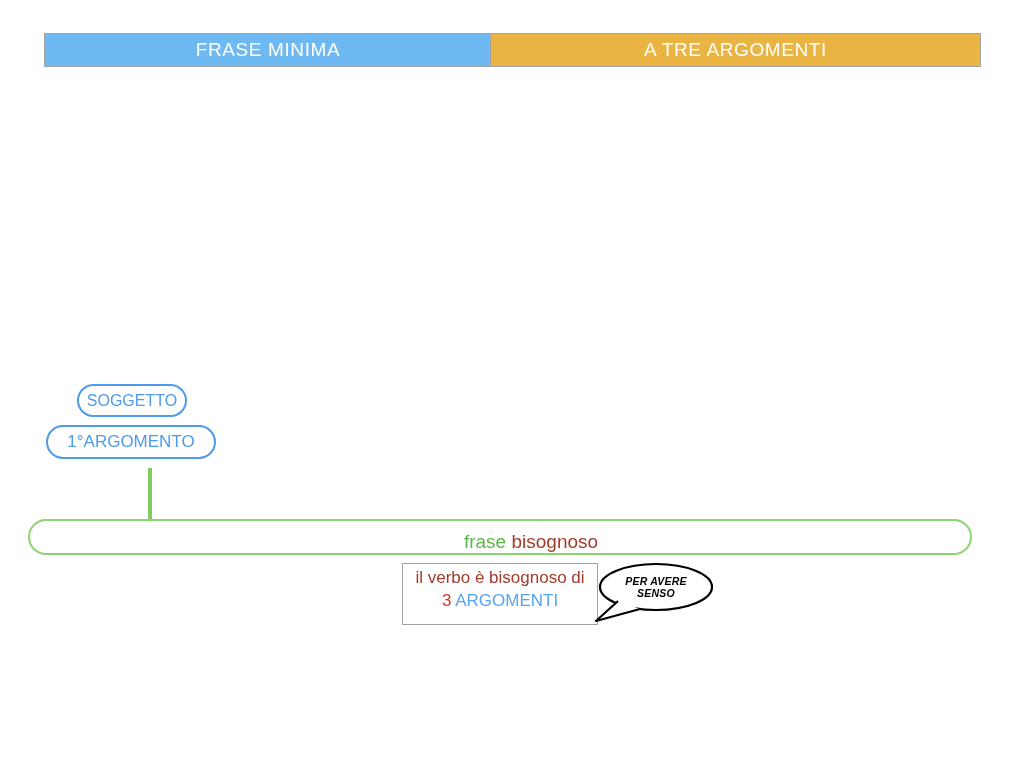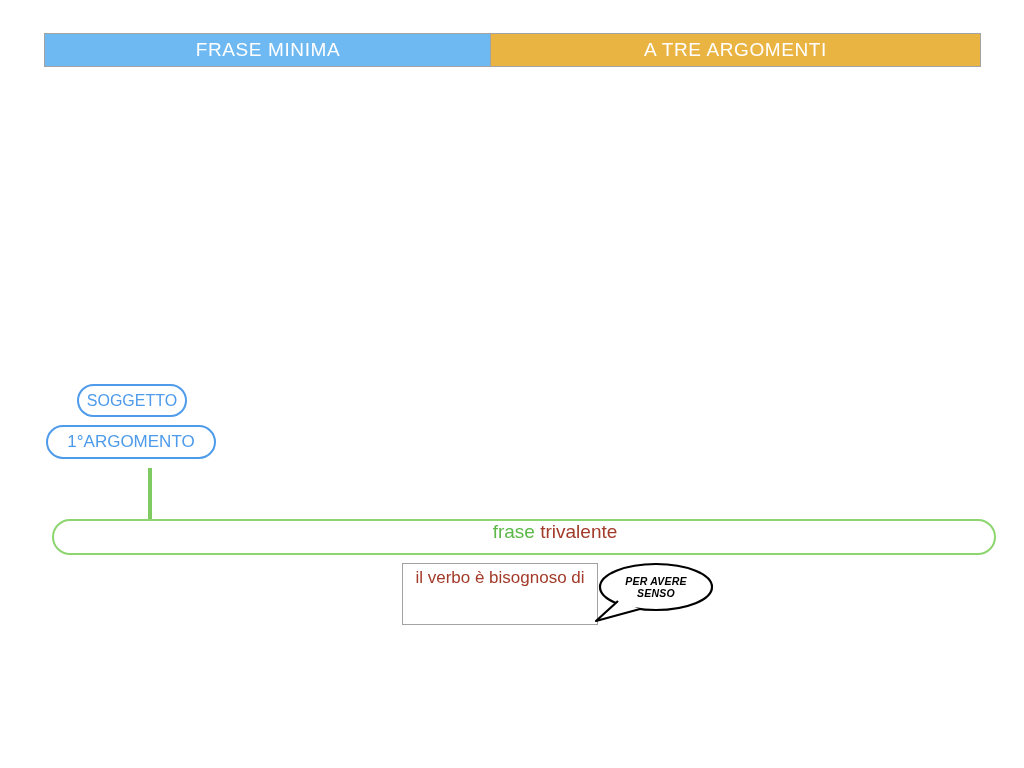--- a/index.html
+++ b/index.html
@@ -38,27 +38,27 @@
   .pill-soggetto  { left: 77px; top: 384px; width: 110px; height: 33px; font-size: 16px; }
   .pill-argomento { left: 46px; top: 425px; width: 170px; height: 34px; font-size: 17px; justify-content: center; }
 
   .connector-line {
     left: 148px; top: 468px;
     width: 4px; height: 51px;
     background: var(--line-green, #7FCB61);
   }
 
   .wide-pill {
-    left: 52px; top: 519px;
+    left: 28px; top: 519px;
     width: 944px; height: 36px;
     border: 2px solid var(--box-green, #8CD56F);
     border-radius: 18px;
     background: #ffffff;
     display: flex;
-    align-items: flex-start;
+    align-items: flex-end;
     justify-content: center;
     padding-left: 62px;
     font-size: 19px;
   }
   .wide-pill .word-green { color: var(--text-green, #5CB848); }
   .wide-pill .word-darkred { color: var(--dark-red, #A33B2A); }
 
   .note-box {
     left: 402px; top: 563px;
     width: 196px; height: 62px;
@@ -104,25 +104,29 @@
     <span>A TRE ARGOMENTI</span>
   </div>
 
   <div class="abs pill pill-argomento">
     <span>1°ARGOMENTO</span>
   </div>
 
   <div class="abs connector-line"></div>
 
   <div class="abs wide-pill">
-    <span class="word-green">frase</span>&nbsp;<span class="word-darkred">trivalente</span>
+    <span class="word-green">frase</span>&nbsp;<span class="word-darkred">bisognoso</span>
   </div>
 
   <div class="abs note-box">
     <div class="note-line1">il verbo è bisognoso di</div>
+    <div>
+      <span class="note-number">3</span>
+      <span class="note-argomenti">ARGOMENTI</span>
+    </div>
   </div>
 
   <div class="abs speech-bubble">
     <svg width="130" height="70" viewBox="0 0 130 70">
       <ellipse cx="66" cy="29" rx="56" ry="23" fill="#ffffff" stroke="#000000" stroke-width="2.2"></ellipse>
       <path d="M 28 43 L 6 63 L 50 51" fill="#ffffff" stroke="#000000" stroke-width="2.2" stroke-linejoin="round"></path>
     </svg>
     <div class="bubble-text">PER AVERE SENSO</div>
   </div>
 

